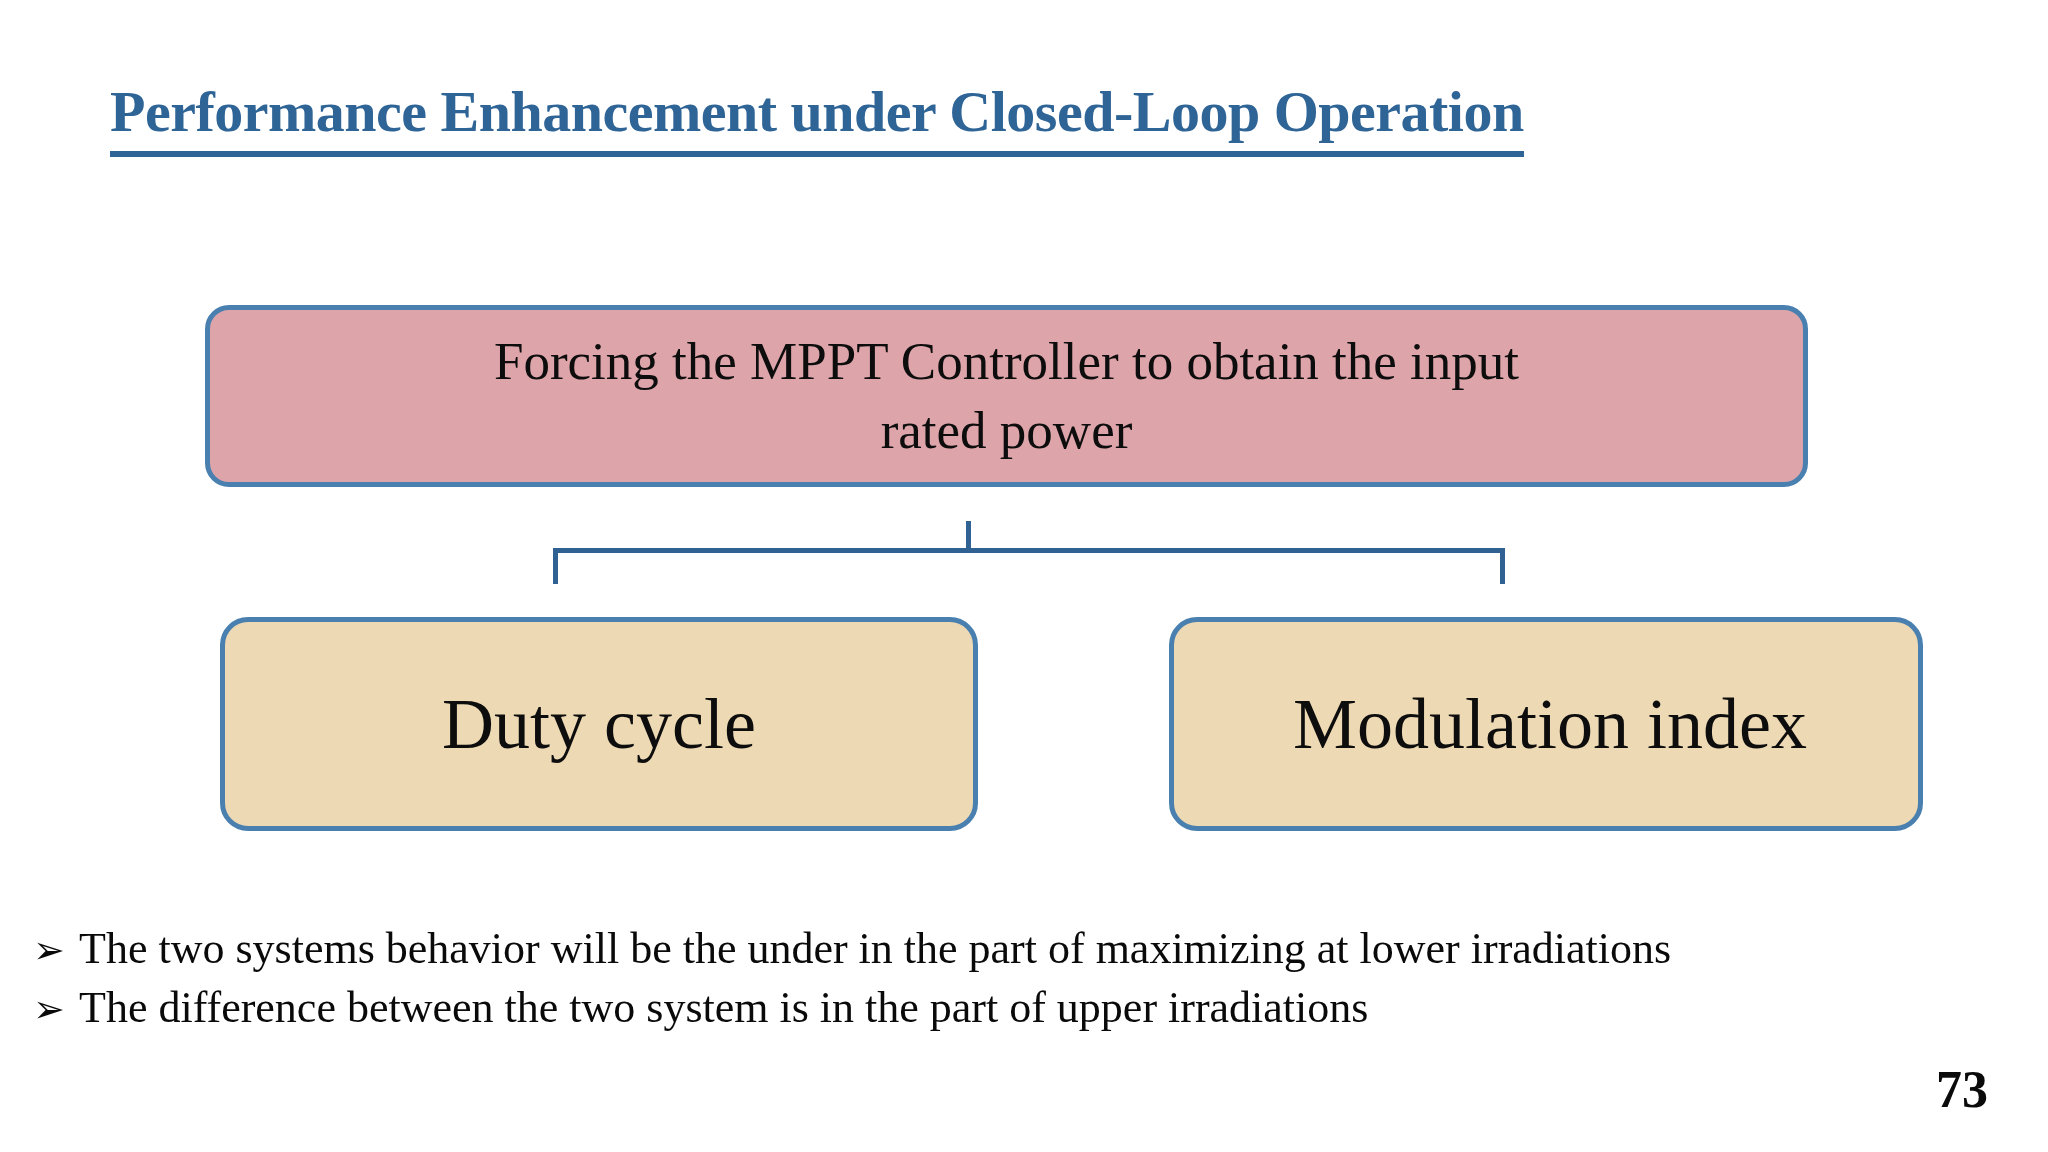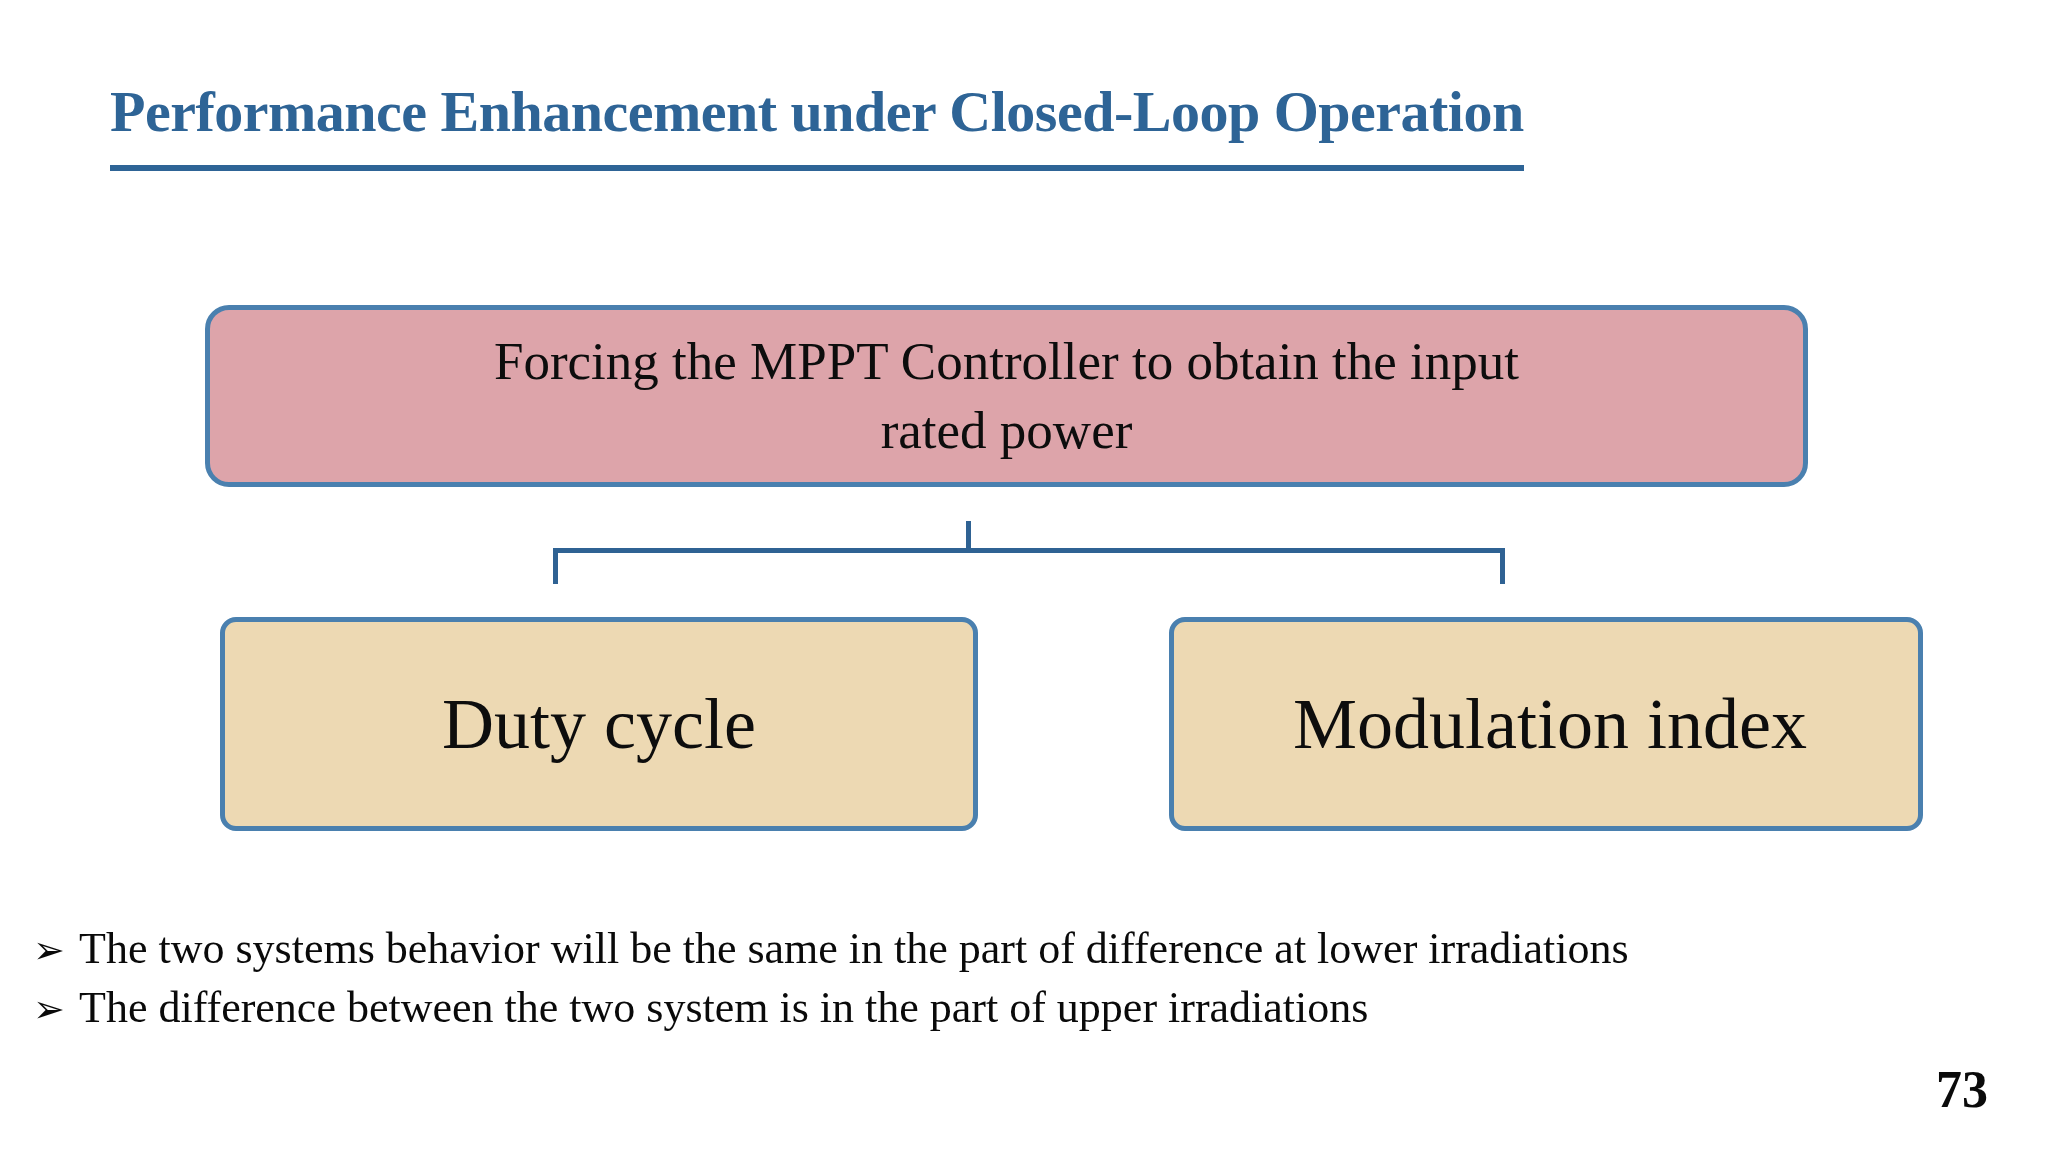--- a/index.html
+++ b/index.html
@@ -33,21 +33,21 @@
   .title-sub-row {
     position: absolute;
     left: 110px; top: 82px;
   }
   .title-sub {
     display: inline-block;
     font-size: 58px;
     font-weight: bold;
     color: #2e6496;
     border-bottom: 6px solid #2e6496;
-    padding-bottom: 22px;
+    padding-bottom: 8px;
     line-height: 1.05;
     letter-spacing: -0.5px;
   }
 
   
   .box {
     position: absolute;
     box-sizing: border-box;
     border: 5px solid #4a80af;
     display: flex;
@@ -62,21 +62,21 @@
     background: #dda4aa;
     border-radius: 24px;
     font-size: 53px;
     line-height: 1.3;
     white-space: pre-line;
   }
   .child-box {
     top: 617px;
     height: 214px;
     background: #edd9b3;
-    border-radius: 16px;
+    border-radius: 28px;
     font-size: 72px;
   }
   .child-box.left  { left: 220px;  width: 758px; }
   .child-box.right { left: 1169px; width: 754px; padding-left: 8px; }
 
   
   .conn { position: absolute; background: #2f6293; }
   .conn-stem  { left: 966px;  top: 521px; width: 5px;  height: 31px; }
   .conn-cross { left: 553px;  top: 548px; width: 952px; height: 5px; }
   .conn-drop-left  { left: 553px;  top: 548px; width: 5px; height: 36px; }
@@ -131,21 +131,21 @@
   <div class="conn conn-drop-left"></div>
   <div class="conn conn-drop-right"></div>
 
   <div class="box child-box left">Duty cycle</div>
 
   <div class="box child-box right">Modulation index</div>
 
   <div class="bullets">
     <div class="bullet-row">
       <span class="bullet-marker">➢</span>
-      <span class="bullet-text">The two systems behavior will be the same in the part of difference at lower irradiations</span>
+      <span class="bullet-text">The two systems behavior will be the under in the part of maximizing at lower irradiations</span>
     </div>
     <div class="bullet-row">
       <span class="bullet-marker">➢</span>
       <span class="bullet-text">The difference between the two system is in the part of upper irradiations</span>
     </div>
   </div>
 
   <div class="page-number">73</div>
 
 </div>

